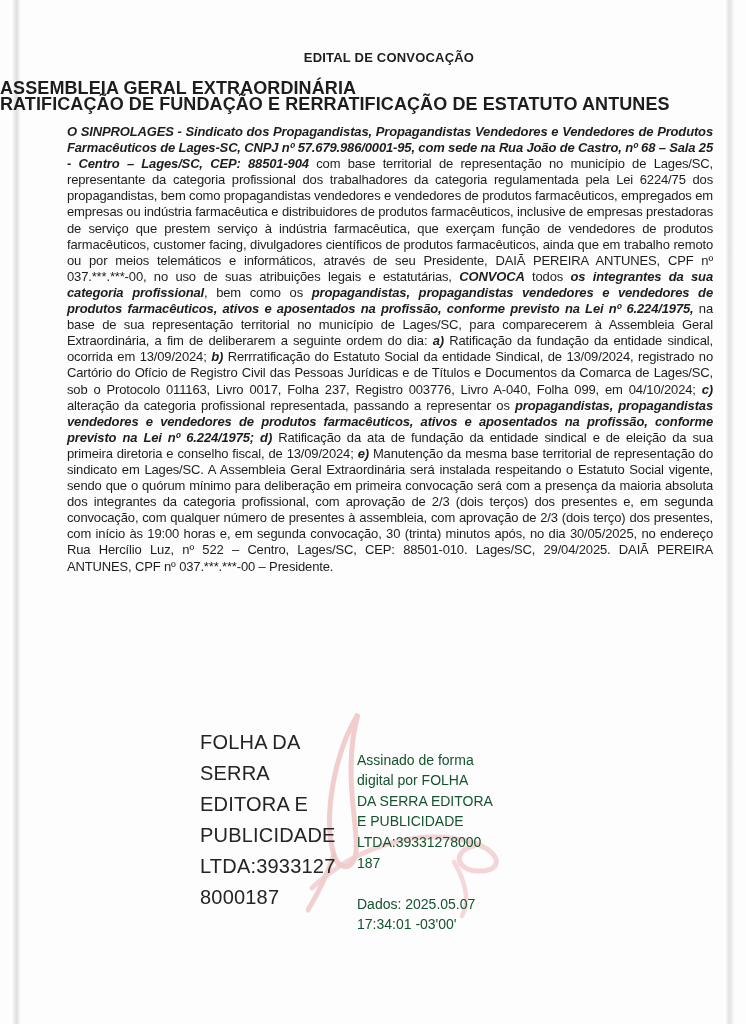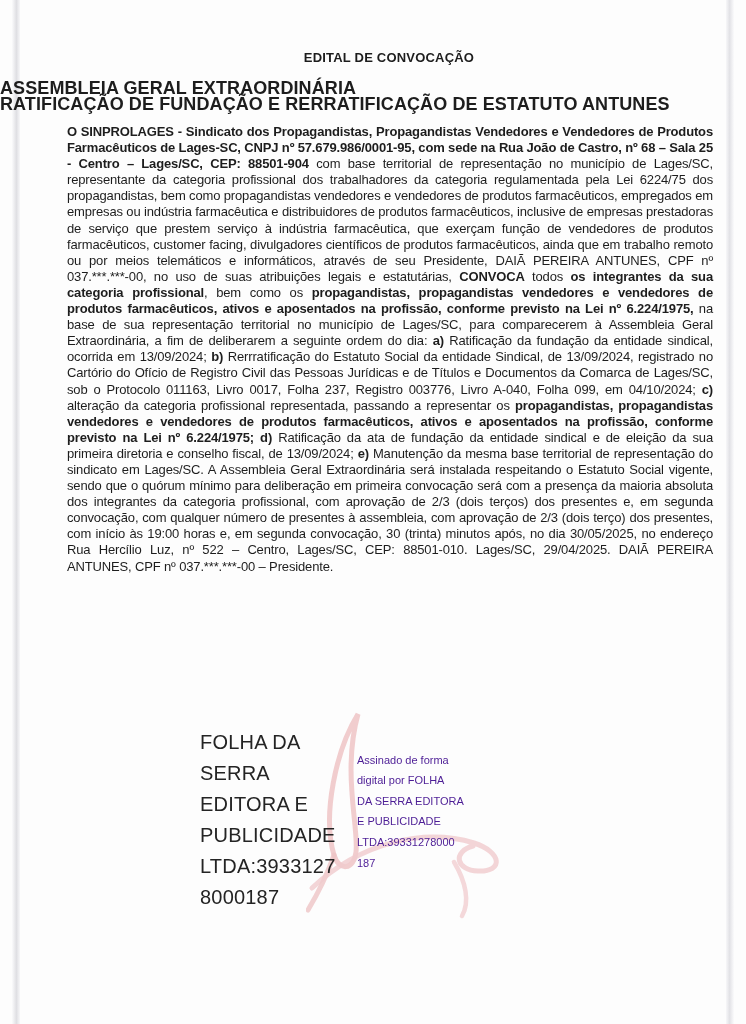--- a/index.html
+++ b/index.html
@@ -26,34 +26,34 @@
     position:absolute; top:81px; left:0; width:100%;
     text-align:left; font-size:18px; font-weight:bold; line-height:15.8px;
     letter-spacing:0.1px; z-index:2;
   }
   .body-par {
     position:absolute; top:124px; left:67px; width:646px;
     margin:0; font-size:13px; line-height:16.1px;
     text-align:justify; letter-spacing:-0.15px;
     z-index:2;
   }
-  .seg-bold { font-weight:bold; }
+  .seg-bold { font-weight:bold;font-style:italic; }
   .seg-italic { }
 
   .sig-ribbon { position:absolute; left:306px; top:710px; z-index:1; }
 
   .sig-name {
     position:absolute; left:200px; top:727px; width:172px;
     font-size:20px; line-height:31px; white-space:pre-line;
     color:#242424; letter-spacing:0.2px; z-index:2;
   }
   .sig-note {
     position:absolute; left:357px; top:729px; width:172px;
-    font-size:11px; line-height:20.6px; white-space:pre-line;
-    color:#4c1d95; z-index:2;
+    font-size:14px; line-height:20.6px; white-space:pre-line;
+    color:#14532d; z-index:2;
   }
 </style>
 </head>
 <body>
 
 <div class="page">
   <div class="edge edge-left"></div>
   <div class="edge edge-right"></div>
 
   <h1 class="title">EDITAL DE CONVOCAÇÃO</h1>
@@ -79,14 +79,16 @@
 LTDA:3933127
 8000187</div>
 
   <div class="sig-note">
     <div>Assinado de forma
 digital por FOLHA
 DA SERRA EDITORA
 E PUBLICIDADE
 LTDA:39331278000
 187</div>
+    <div>Dados: 2025.05.07
+17:34:01 -03'00'</div>
   </div>
 </div>
 
 </body></html>

